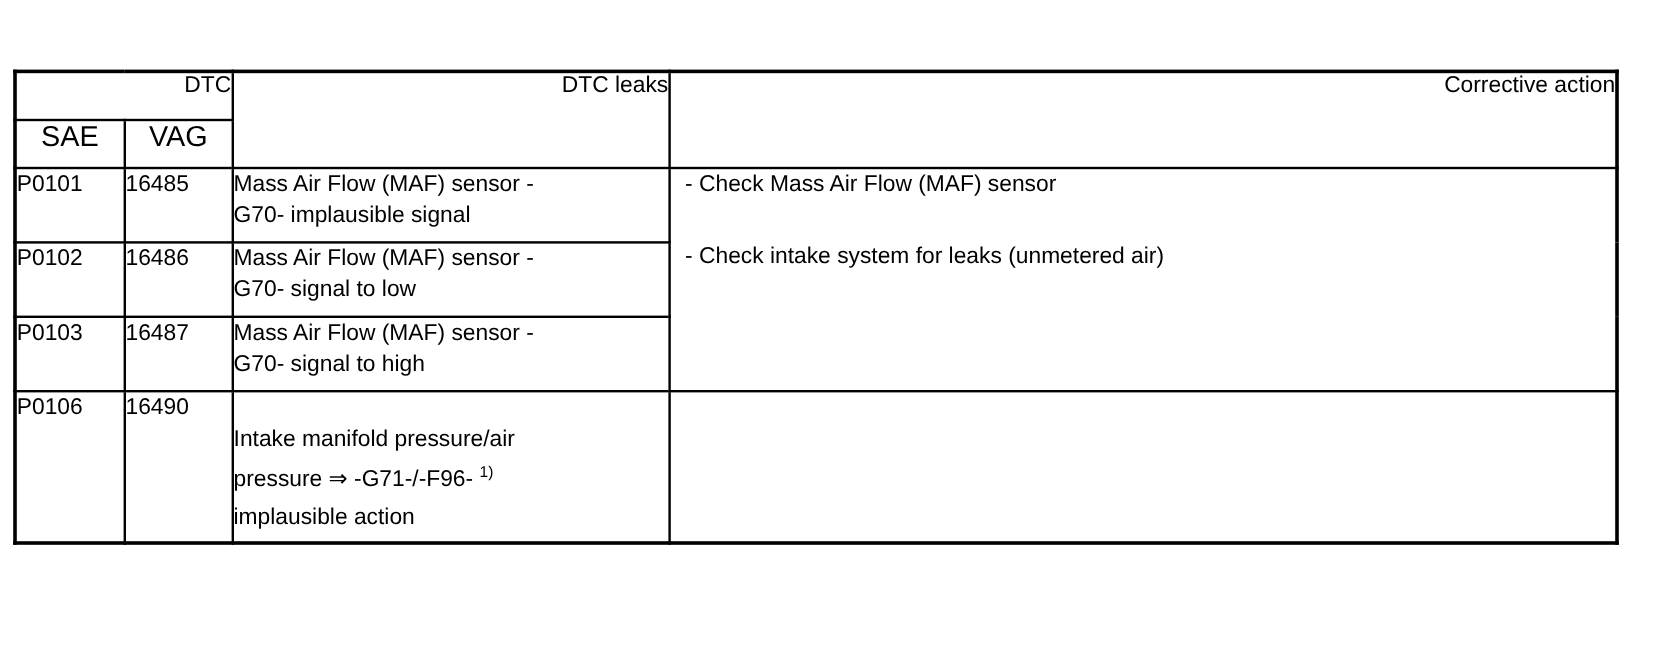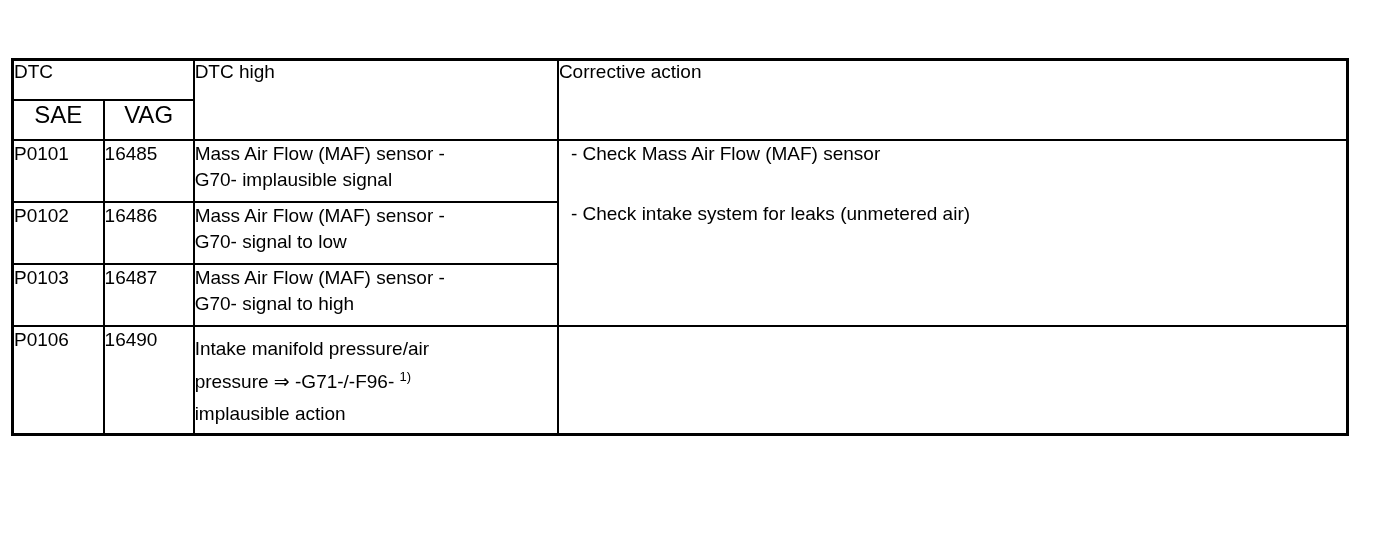--- a/index.html
+++ b/index.html
@@ -54,21 +54,21 @@
 
   
   col.c-sae  { width: 91px;  }
   col.c-vag  { width: 90px;  }
   col.c-text { width: 364px; }
   col.c-corr { width: 789px; }
 
   
   .th-group {
     height: 38px;
-    text-align: left;
+    text-align: right;
     vertical-align: middle;
     font-size: 19px;
     font-weight: bold;
   }
   .th-sub {
     height: 38px;
     text-align: center;
     vertical-align: middle;
     font-size: 24px;
     font-weight: normal;
@@ -84,21 +84,21 @@
   }
   .cell-text {
     text-align: left;
     vertical-align: top;
     font-size: 19px;
     padding: 9px 6px 10px 10px;
     line-height: 26px;
   }
   .cell-text.tall {
     line-height: 32px;
-    padding-top: 6px;
+    padding-top: 24px;
   }
   .cell-corr {
     text-align: left;
     vertical-align: top;
     font-size: 19px;
     padding: 16px 6px 10px 14px;
     line-height: 26px;
   }
   .cell-corr .corr-item { margin: 0 0 34px 12px; }
   .cell-corr .corr-item:last-child { margin-bottom: 0; }
@@ -137,21 +137,21 @@
   <table class="dtc-table">
     <colgroup>
       <col class="c-sae">
       <col class="c-vag">
       <col class="c-text">
       <col class="c-corr">
     </colgroup>
     <tbody>
       <tr>
         <th class="th-group" colspan="2">DTC</th>
-        <th class="th-group" rowspan="2">DTC high</th>
+        <th class="th-group" rowspan="2">DTC leaks</th>
         <th class="th-group" rowspan="2">Corrective action</th>
       </tr>
       <tr>
         <th class="th-sub">SAE</th>
         <th class="th-sub">VAG</th>
       </tr>
 
       <tr class="row-1">
         <td class="cell-code">P0101</td>
         <td class="cell-code">16485</td>

